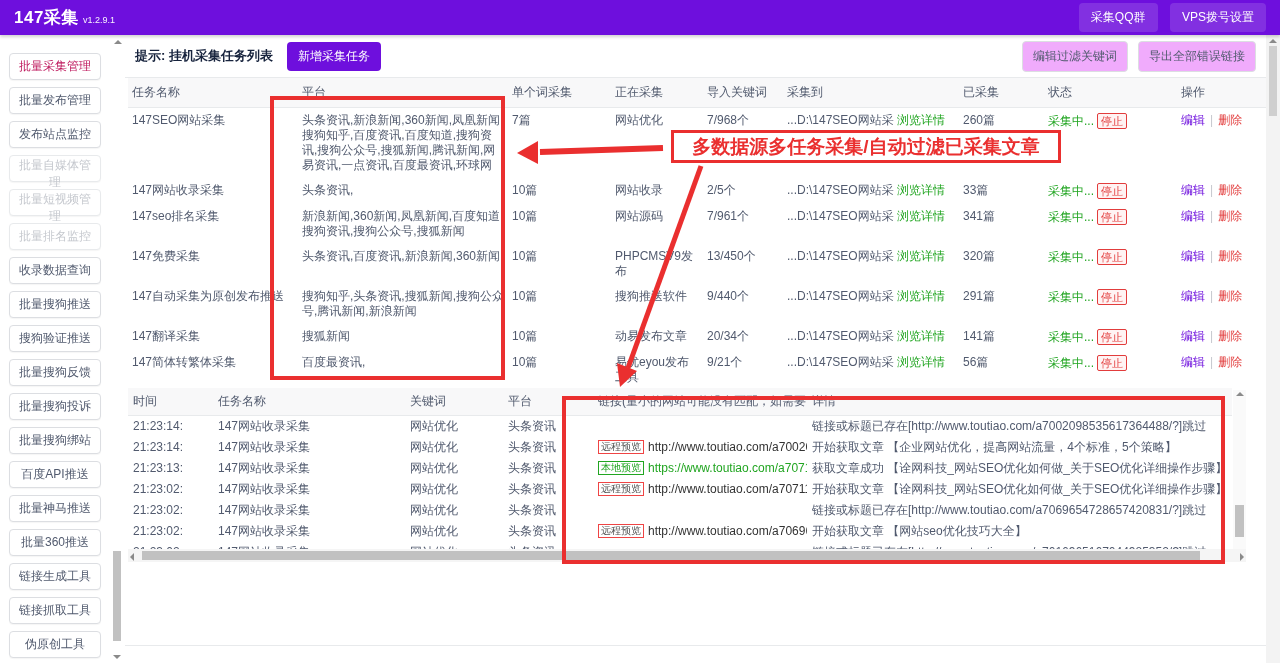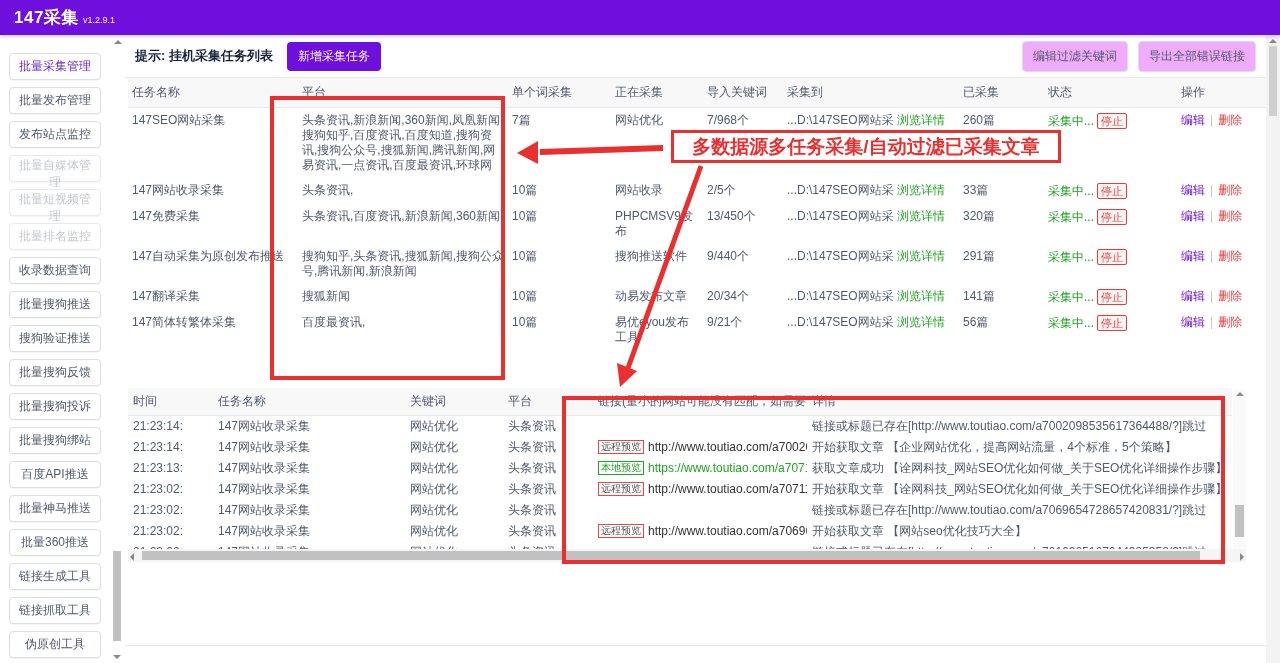--- a/index.html
+++ b/index.html
@@ -14,21 +14,21 @@
   .brand-ver{font-size:9px;margin-left:4px;opacity:.95;}
   .tb-btn{background:rgba(255,255,255,.14);border:none;color:#fff;font-size:12px;
           padding:6px 12px;border-radius:4px;margin-left:8px;cursor:pointer;
           font-family:inherit;}
   
   .sidebar{position:absolute;top:35px;left:0;width:110px;bottom:0;background:#fff;
            padding-top:18px;box-sizing:border-box;overflow:hidden;}
   .side-btn{display:block;width:92px;height:27px;margin:0 auto 7px;background:#fff;
             border:1px solid #dcdee2;border-radius:4px;font-size:12px;color:#515a6e;
             cursor:pointer;font-family:inherit;box-shadow:0 1px 1px rgba(0,0,0,.04);}
-  .side-btn.active{color:#6d28d9;}
+  .side-btn.active{color:#be185d;}
   .side-btn.disabled{color:#c5c8ce;border-color:#e8eaec;cursor:not-allowed;}
   .sidebar-scroll{position:absolute;top:38px;left:111px;width:13px;height:625px;z-index:5;}
   .tri{width:0;height:0;margin:2px auto;border:4px solid transparent;}
   .tri.up{border-bottom-color:#8a8a8a;border-top-width:0;}
   .tri.down{border-top-color:#8a8a8a;border-bottom-width:0;}
   .sidebar-scroll .tri.down{position:absolute;bottom:2px;left:2px;}
   .sb-thumb{position:absolute;top:513px;left:2px;width:8px;height:90px;background:#c1c1c1;}
   
   .page-scroll{position:absolute;top:35px;right:0;width:14px;bottom:0;background:#f3f3f3;}
   .page-scroll .tri{margin-top:4px;}
@@ -87,20 +87,24 @@
 </style>
 </head>
 <body>
 
 <div class="page">
 
   <header class="topbar">
     <div class="brand">
       <span class="brand-name">147采集</span>
       <span class="brand-ver">v1.2.9.1</span>
+    </div>
+    <div class="topbar-right">
+      <button class="tb-btn">采集QQ群</button>
+      <button class="tb-btn">VPS拨号设置</button>
     </div>
   </header>
 
   <nav class="sidebar" id="sidebar">
       <button class="side-btn active">批量采集管理</button>
       <button class="side-btn normal">批量发布管理</button>
       <button class="side-btn normal">发布站点监控</button>
       <button class="side-btn disabled">批量自媒体管理</button>
       <button class="side-btn disabled">批量短视频管理</button>
       <button class="side-btn disabled">批量排名监控</button>
@@ -175,20 +179,31 @@
             <td>头条资讯,</td>
             <td>10篇</td>
             <td>网站收录</td>
             <td>2/5个</td>
             <td>...D:\147SEO网站采 <a class="green-link">浏览详情</a></td>
             <td>33篇</td>
             <td><span class="status-running">采集中...</span><button class="stop-btn">停止</button></td>
             <td><a class="edit-link">编辑</a><span class="sep">|</span><a class="del-link">删除</a></td>
           </tr>
           <tr>
+            <td>147seo排名采集</td>
+            <td>新浪新闻,360新闻,凤凰新闻,百度知道,搜狗资讯,搜狗公众号,搜狐新闻</td>
+            <td>10篇</td>
+            <td>网站源码</td>
+            <td>7/961个</td>
+            <td>...D:\147SEO网站采 <a class="green-link">浏览详情</a></td>
+            <td>341篇</td>
+            <td><span class="status-running">采集中...</span><button class="stop-btn">停止</button></td>
+            <td><a class="edit-link">编辑</a><span class="sep">|</span><a class="del-link">删除</a></td>
+          </tr>
+          <tr>
             <td>147免费采集</td>
             <td>头条资讯,百度资讯,新浪新闻,360新闻</td>
             <td>10篇</td>
             <td>PHPCMSV9发布</td>
             <td>13/450个</td>
             <td>...D:\147SEO网站采 <a class="green-link">浏览详情</a></td>
             <td>320篇</td>
             <td><span class="status-running">采集中...</span><button class="stop-btn">停止</button></td>
             <td><a class="edit-link">编辑</a><span class="sep">|</span><a class="del-link">删除</a></td>
           </tr>

